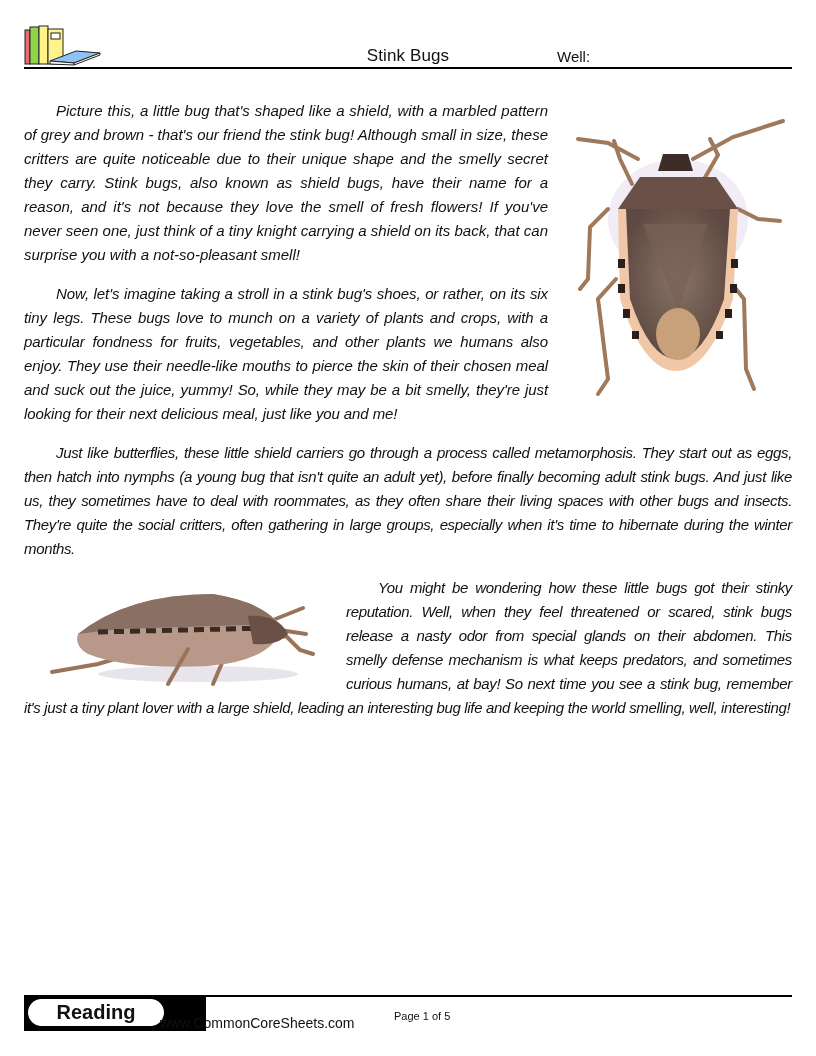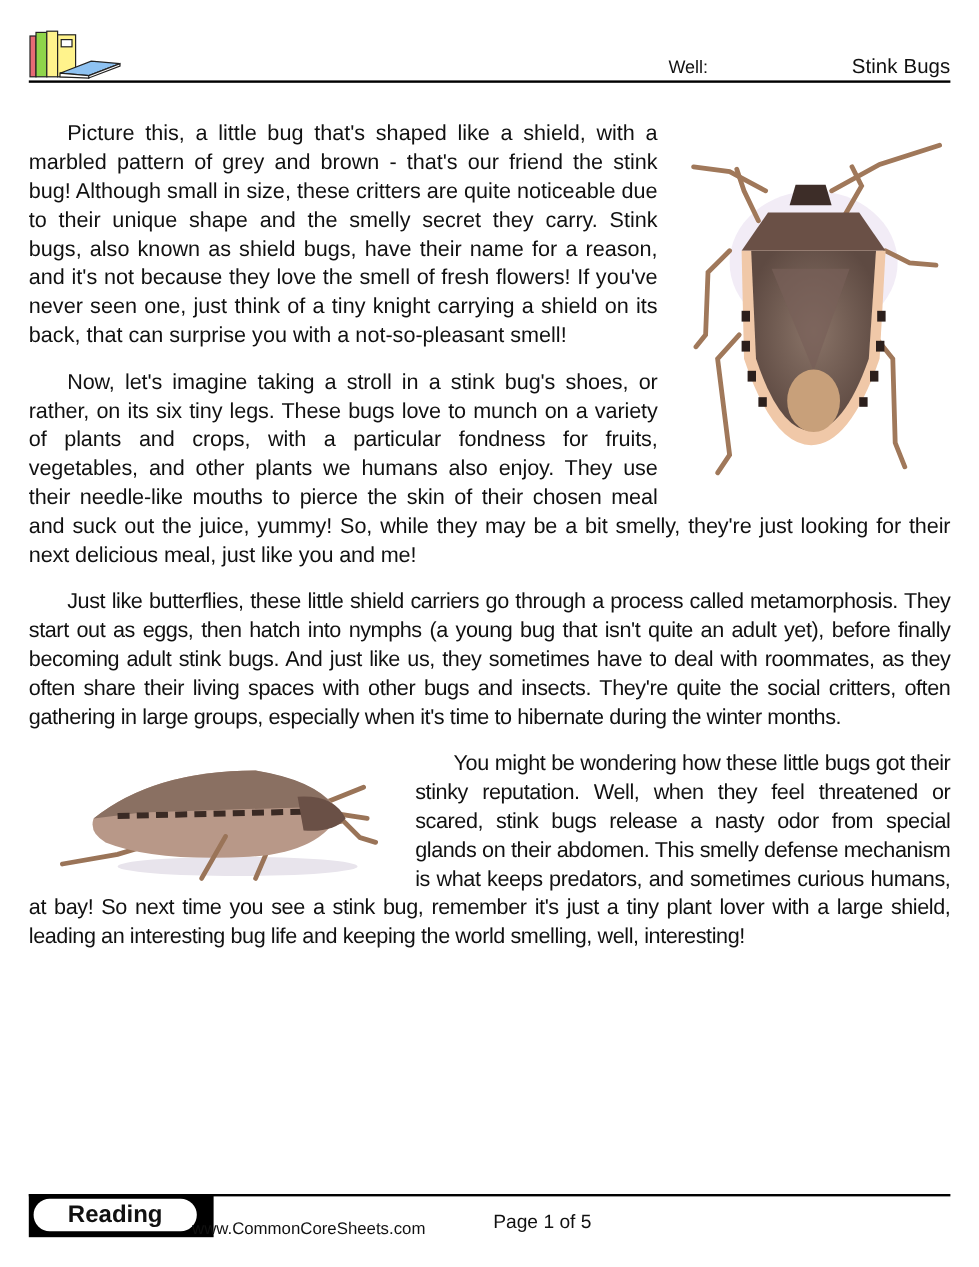--- a/index.html
+++ b/index.html
@@ -1,41 +1,41 @@
 <!DOCTYPE html>
 <html><head>
   <meta charset="utf-8">
   <style>
     html, body { margin: 0; padding: 0; background: #ffffff; }
     body { width: 816px; height: 1056px; position: relative; overflow: hidden;
       font-family: "Liberation Sans", "DejaVu Sans", sans-serif; color: #111; }
 
     .header { position: absolute; left: 24px; top: 24px; width: 768px; height: 45px; }
     .logo { position: absolute; left: 0; top: 0; width: 80px; height: 42px; }
-    .title { position: absolute; left: 0; width: 768px; top: 22px; text-align: right;
+    .title { position: absolute; left: 0; width: 768px; top: 22px; text-align: center;
       font-size: 17px; letter-spacing: 0.1px; }
     .name-label { position: absolute; left: 533px; top: 24px; font-size: 15px; }
     .header-rule { position: absolute; left: 0; top: 43px; width: 768px; height: 2px; background: #000; }
 
-    .content { position: absolute; left: 24px; top: 99px; width: 768px; font-size: 18px; line-height: 24px; }
+    .content { position: absolute; left: 24px; top: 99px; width: 768px; font-size: 15px; line-height: 24px; font-style: italic; }
     .content p { margin: 0 0 15px 0; text-indent: 32px; text-align: justify; }
     .p2 { letter-spacing: -0.1px; }
     .p3 { letter-spacing: -0.35px; }
     .p4 { letter-spacing: -0.35px; }
 
     .bug-top { float: right; width: 224px; height: 300px; margin: 10px 0 0 20px; }
     .bug-side { float: left; width: 290px; height: 105px; margin: 8px 18px 0 14px; }
 
     .footer { position: absolute; left: 24px; top: 995px; width: 768px; height: 40px; }
     .footer-rule { position: absolute; left: 0; top: 0; width: 768px; height: 2px; background: #000; }
-    .badge-wrap { position: absolute; left: 0; top: 0; width: 154px; height: 36px; background: #000; }
+    .badge-wrap { position: absolute; left: 0; top: 0; width: 154px; height: 36px; background: #000; padding-left: 28px; }
     .badge { position: absolute; left: 4px; top: 4px; width: 136px; height: 27px; background: #fff;
       border-radius: 14px; text-align: center; font-weight: bold; font-size: 20px; line-height: 27px; }
     .site { position: absolute; left: 136px; top: 20px; font-size: 14px; }
-    .page { position: absolute; left: 387px; top: 15px; font-size: 16px; }
+    .page { position: absolute; left: 370px; top: 15px; font-size: 11px; }
   </style>
 </head>
 <body>
 
 <div class="header">
   <svg class="logo" viewBox="0 0 80 42">
     <rect x="1" y="6" width="5" height="34" fill="#e66b75" stroke="#222" stroke-width="1"></rect>
     <rect x="6" y="3" width="9" height="37" fill="#8fd44a" stroke="#222" stroke-width="1"></rect>
     <rect x="15" y="2" width="9" height="38" fill="#fff38c" stroke="#222" stroke-width="1"></rect>
     <rect x="24" y="5" width="15" height="35" fill="#fff38c" stroke="#222" stroke-width="1"></rect>

